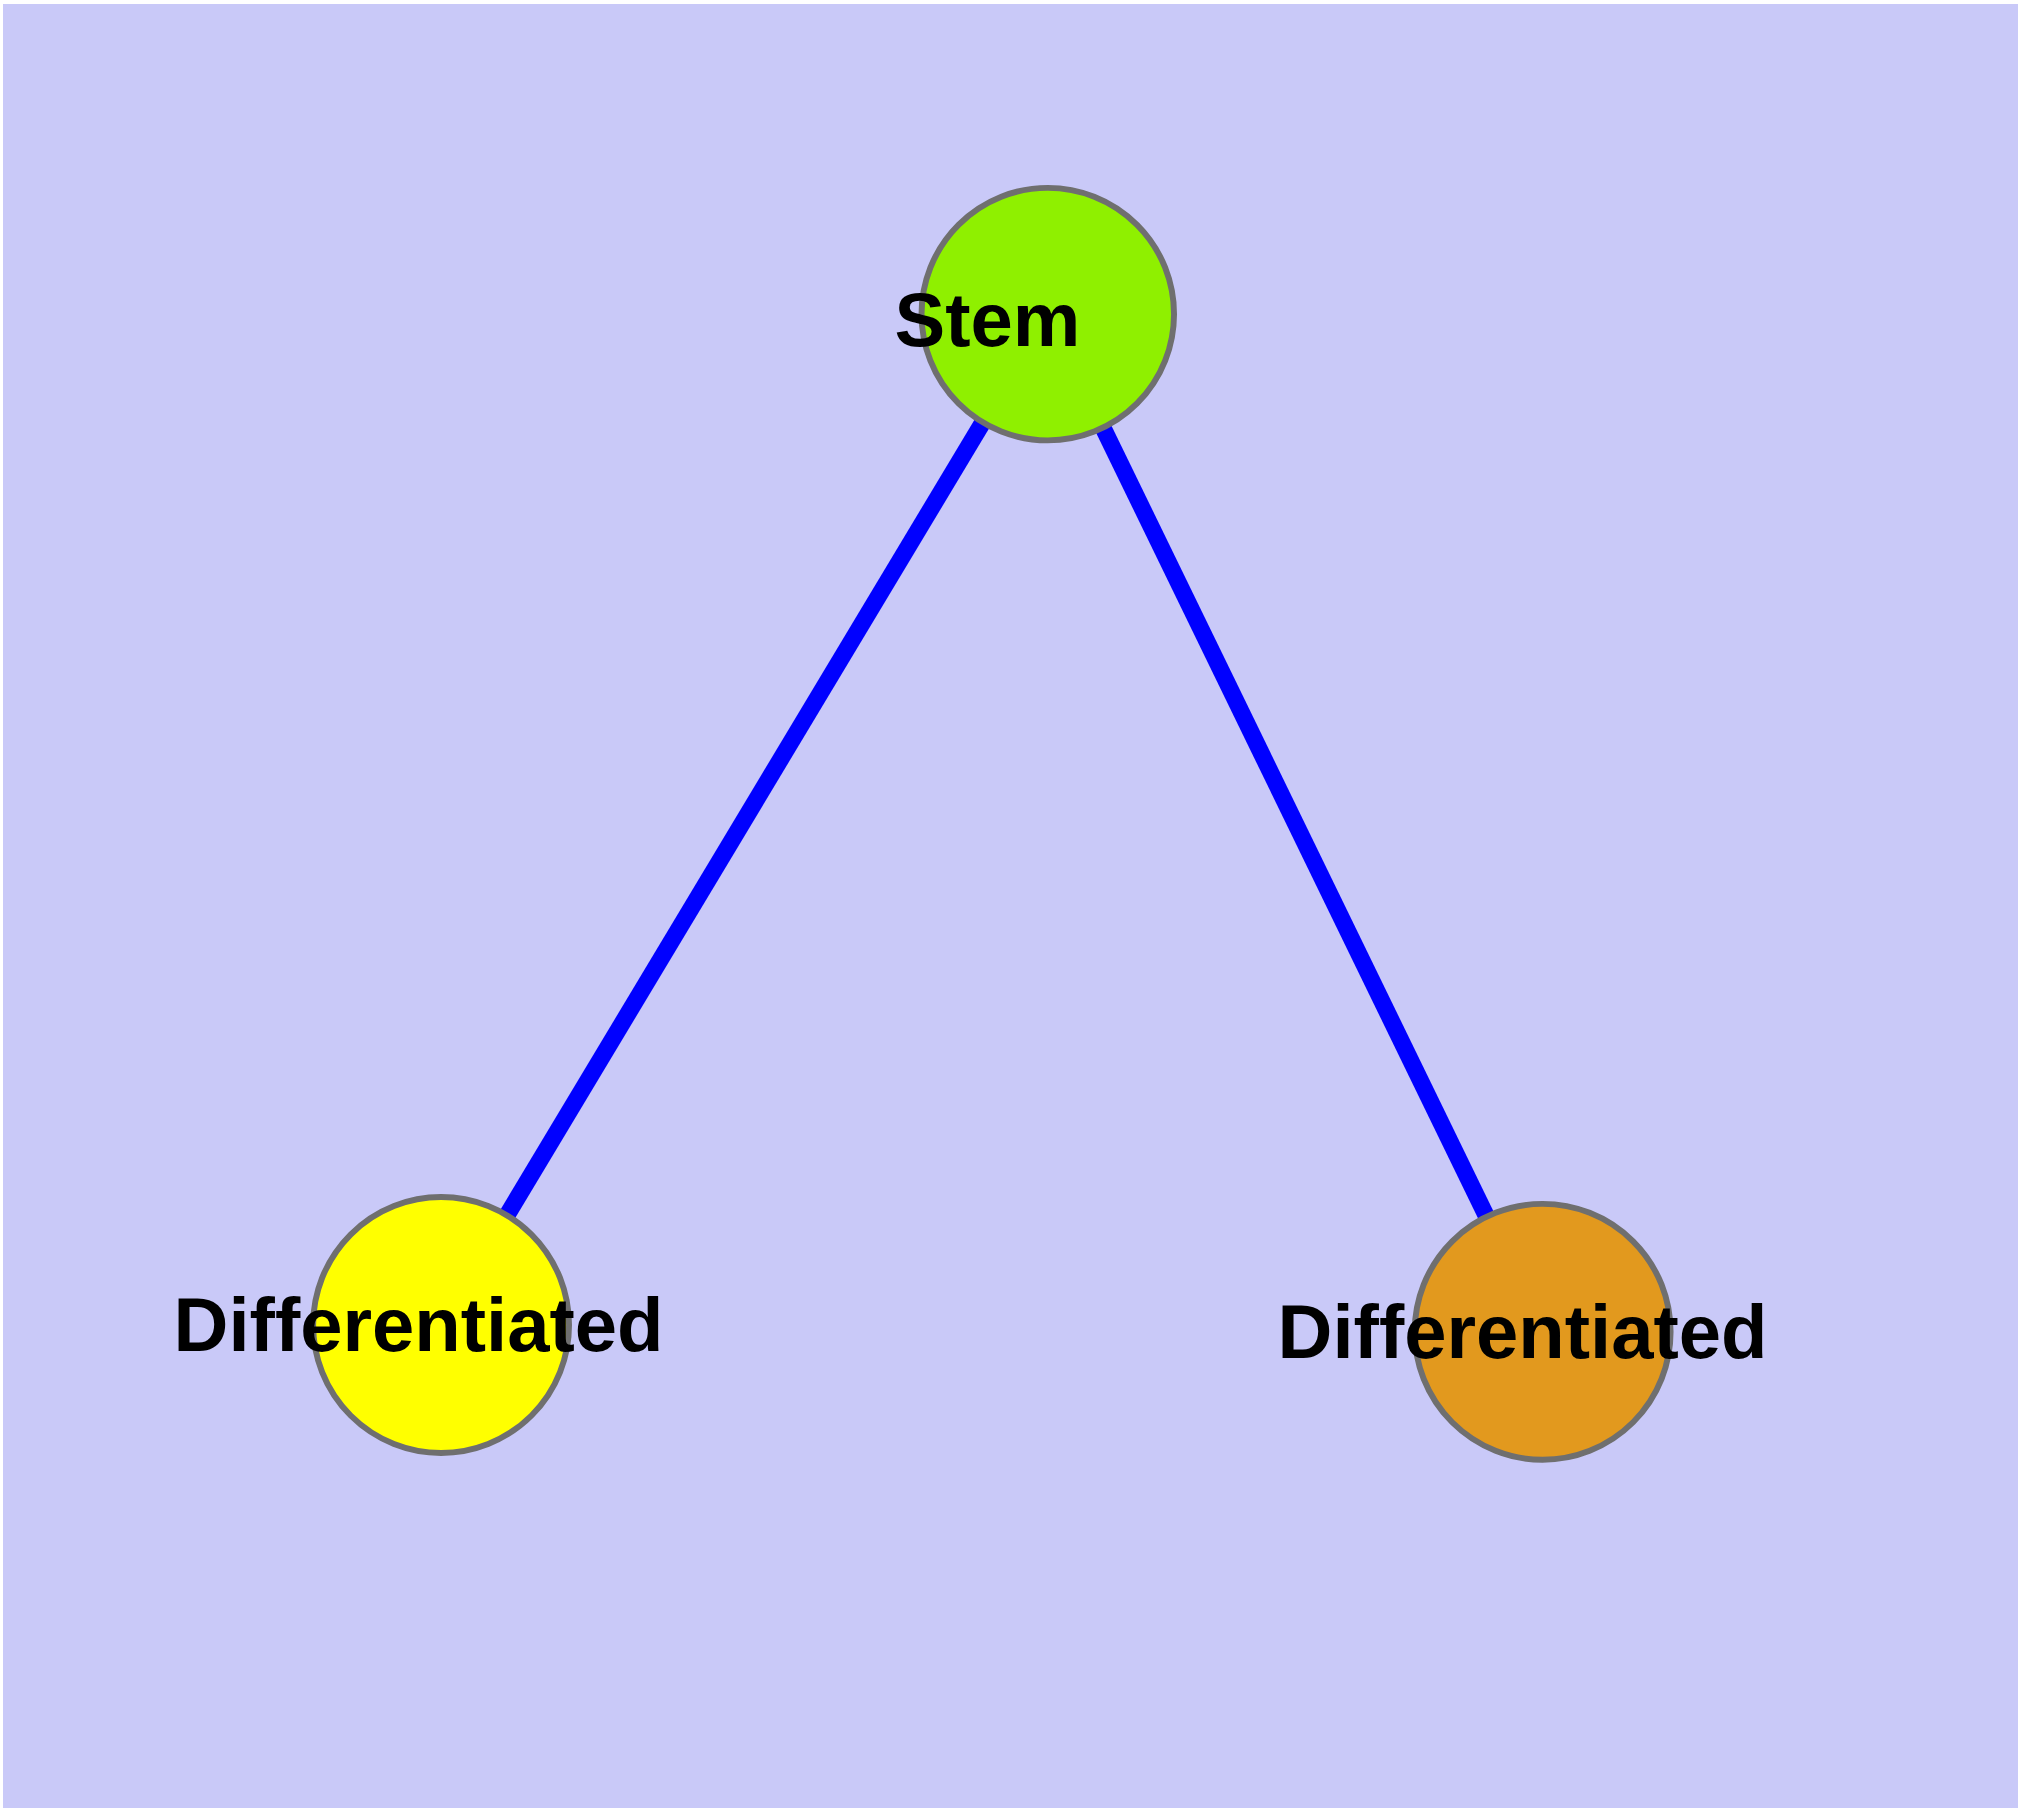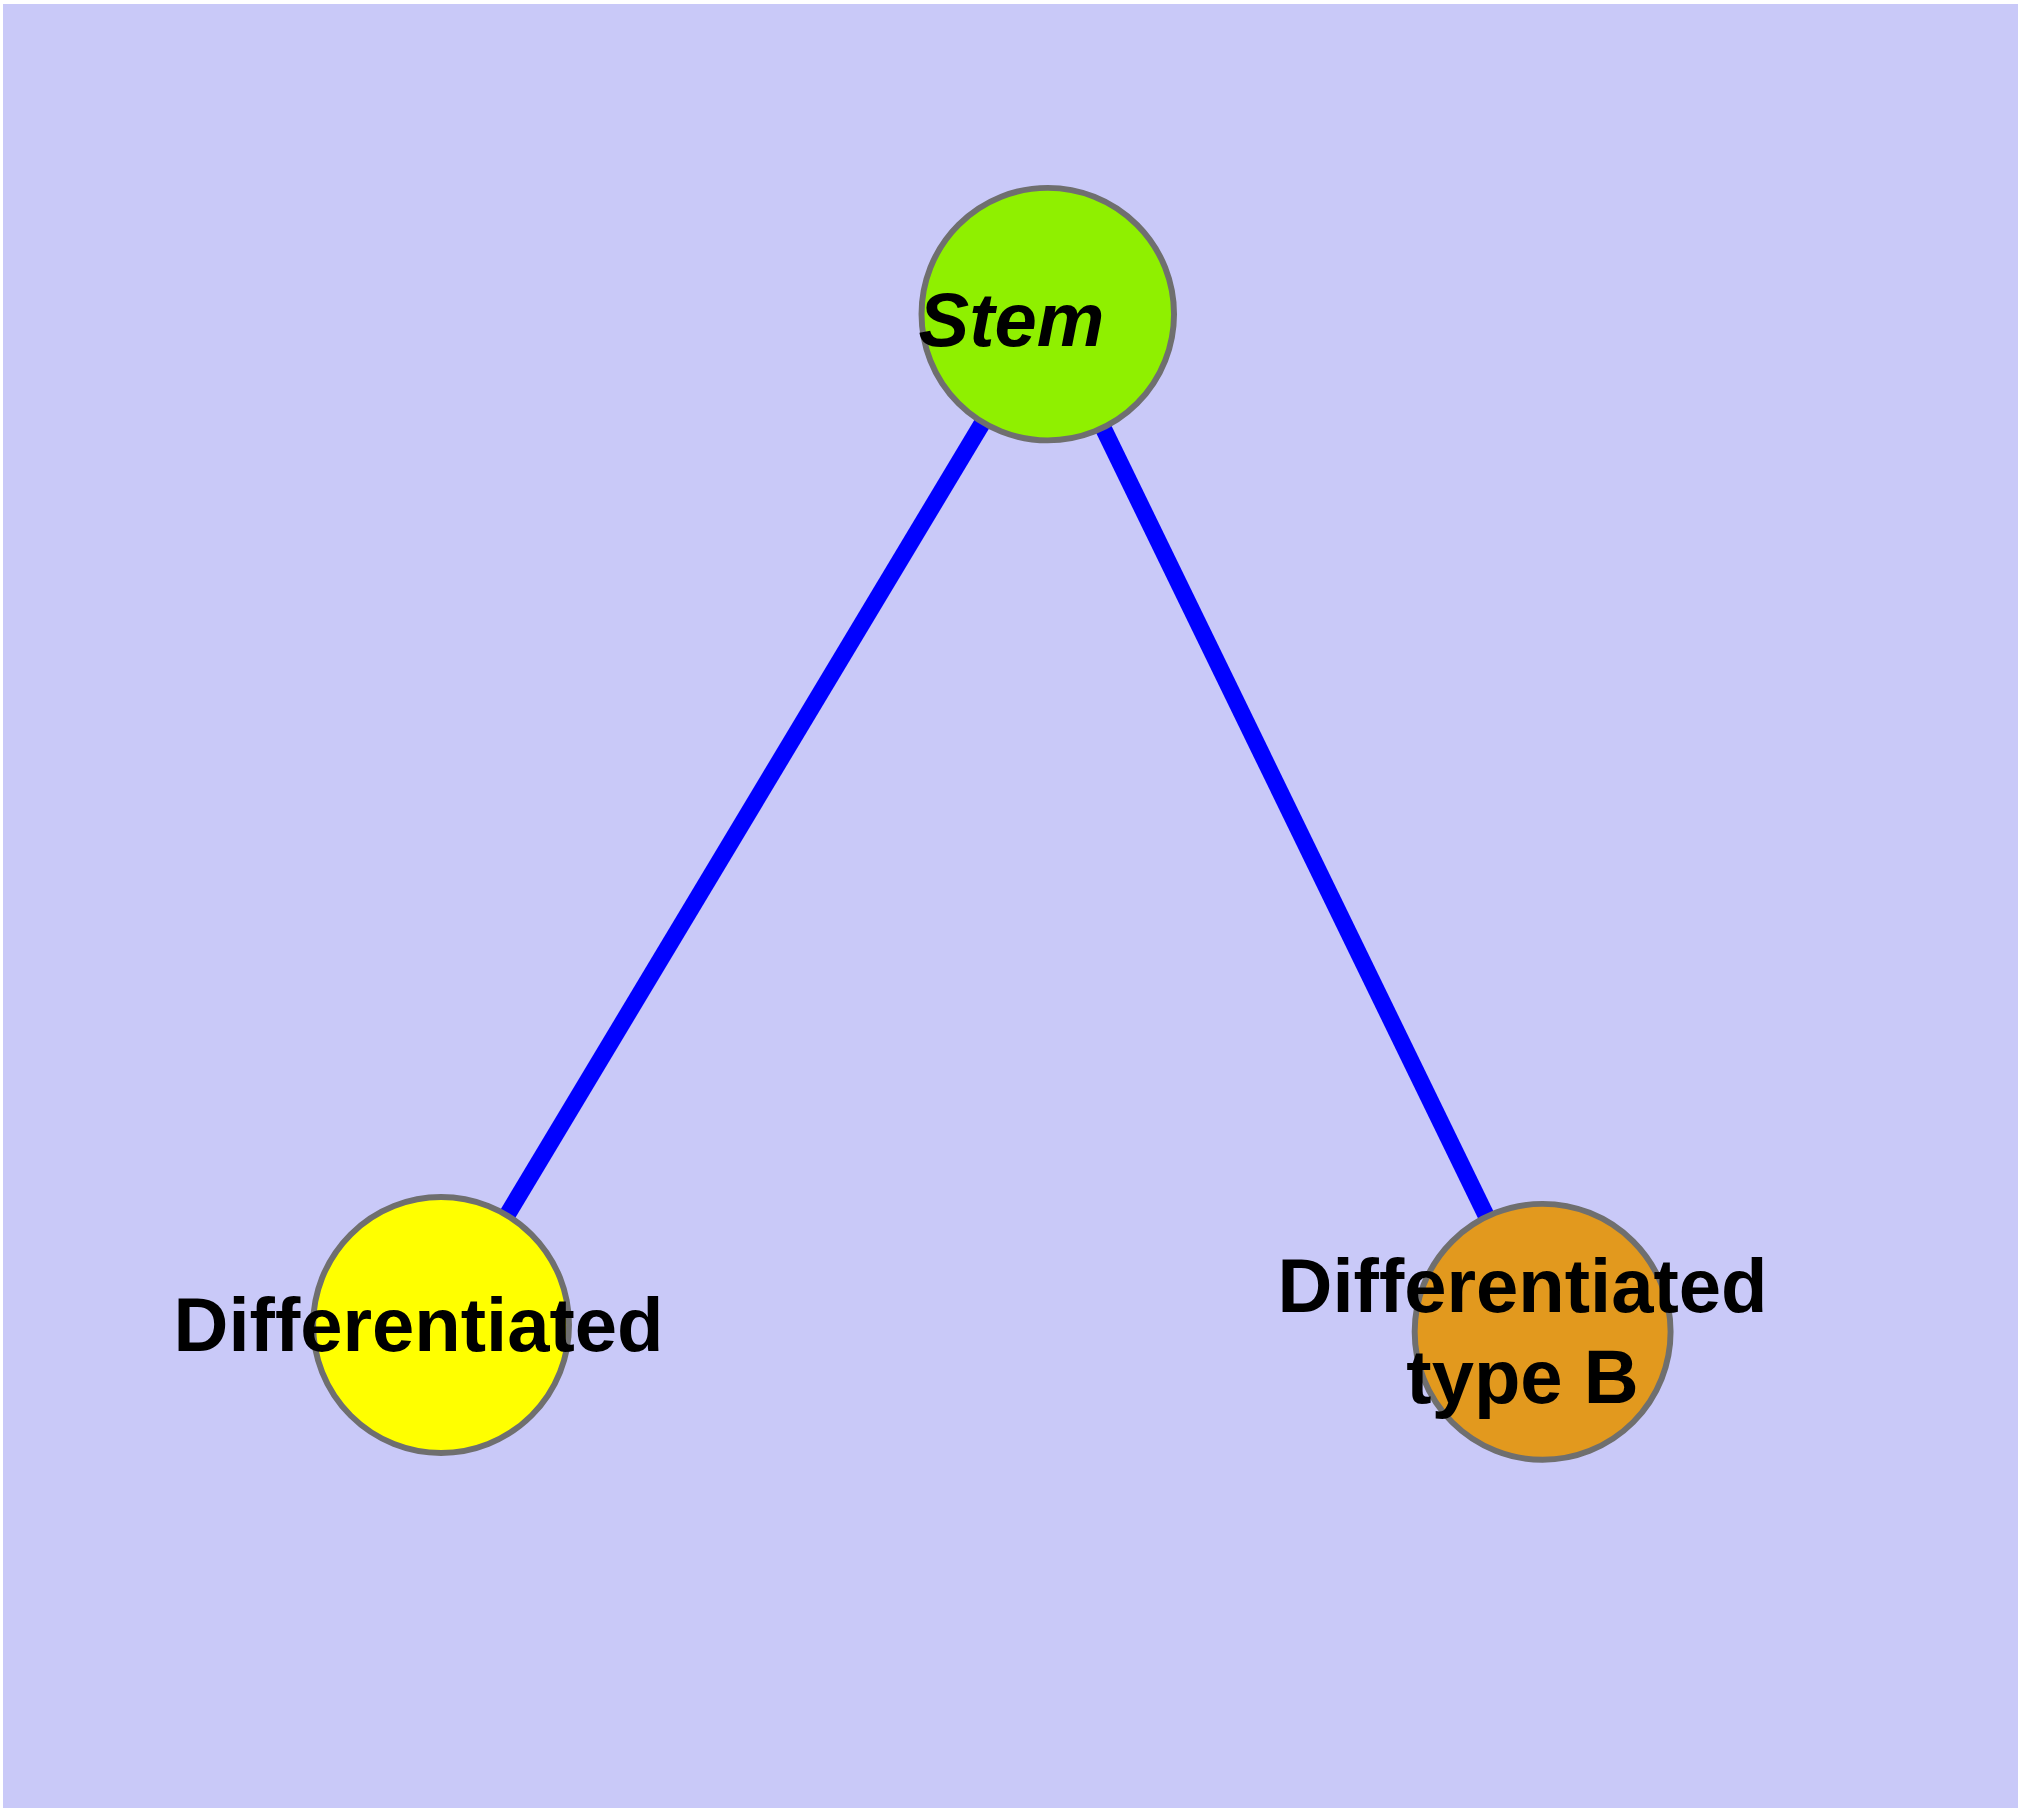--- a/index.html
+++ b/index.html
@@ -46,27 +46,26 @@
     <rect x="0" y="0" width="2378" height="2129" fill="#C9C9F8"></rect>
 
     <line x1="1233" y1="366" x2="517" y2="1559" stroke-width="20" stroke="#0000FF"></line>
     <line x1="1233" y1="366" x2="1817" y2="1567" stroke-width="20" stroke="#0000FF"></line>
 
     <circle cx="1233" cy="366" r="149" stroke-width="7" fill="#8FF000" stroke="#6F6F6F"></circle>
     <circle cx="517" cy="1559" r="151" stroke-width="7" fill="#FFFF00" stroke="#6F6F6F"></circle>
     <circle cx="1817" cy="1567" r="151" stroke-width="7" fill="#E2991E" stroke="#6F6F6F"></circle>
   </svg>
 
-  <div class="node-label" style="left:1009px; top:315px;font-style:italic;">
+  <div class="node-label" style="left:985px; top:315px;">
     <span>Stem</span>
 
   </div>
 
   <div class="node-label" style="left:416px; top:1320px;">
     <span>Differentiated</span>
   </div>
 
   <div class="node-label" style="left:1520px; top:1327px;">
     <span>Differentiated</span>
-    <span>type B</span>
   </div>
 </div>
 
 
 </body></html>

